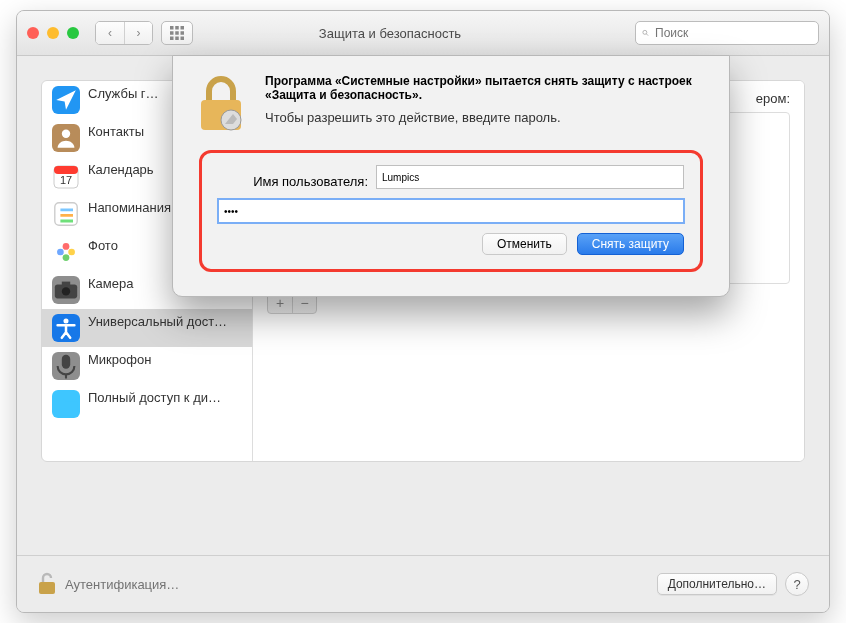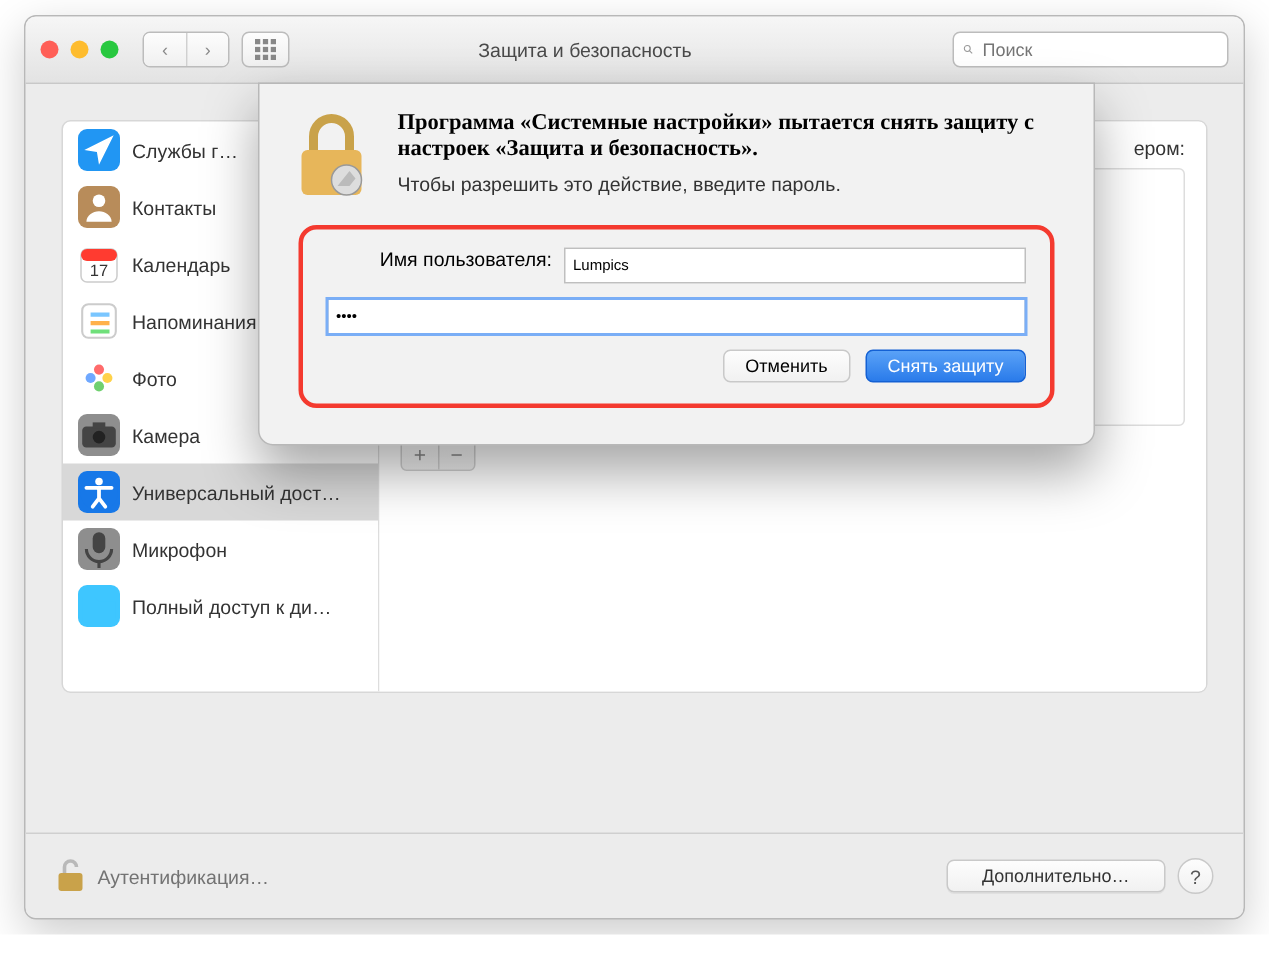--- a/index.html
+++ b/index.html
@@ -14,43 +14,43 @@
   .grid-btn{width:30px;height:22px;border:1px solid #bcbcbc;border-radius:5px;background:linear-gradient(#fdfdfd,#f0f0f0);display:flex;align-items:center;justify-content:center;}
   .grid-btn svg{width:14px;height:14px;fill:#888;}
   .title{flex:1;text-align:center;font-size:13px;color:#4a4a4a;}
   .search{width:170px;height:22px;border:1px solid #bcbcbc;border-radius:5px;background:#fff;display:flex;align-items:center;padding:0 6px;gap:4px;margin-left:48px;}
   .search svg{width:12px;height:12px;fill:#999;}
   .search input{border:none;outline:none;flex:1;font-size:12px;background:transparent;}
   .content{position:relative;padding:24px;height:calc(100% - 44px - 56px);}
   .panel{display:flex;height:380px;border:1px solid #d7d7d7;border-radius:6px;background:#fff;overflow:hidden;}
   .side{width:210px;border-right:1px solid #ddd;overflow:hidden;}
   .items{padding:0;}
-  .item{display:flex;align-items:center;gap:8px;padding:5px 10px;font-size:13px;color:#333;white-space:nowrap;overflow:hidden;text-overflow:ellipsis;}
+  .item{display:flex;align-items:flex-start;gap:8px;padding:5px 10px;font-size:13px;color:#333;white-space:nowrap;overflow:hidden;text-overflow:ellipsis;}
   .item.sel{background:#d8d8d8;}
   .icn{width:28px;height:28px;border-radius:6px;display:flex;align-items:center;justify-content:center;font-size:14px;color:#fff;flex-shrink:0;}
   .main{flex:1;padding:10px 14px;background:#fff;position:relative;}
   .main-hdr{font-size:13px;color:#333;margin-bottom:6px;text-align:right;}
   .list{height:170px;border:1px solid #ddd;border-radius:4px;background:#fff;margin-bottom:8px;}
   .pm{display:inline-flex;border:1px solid #d0d0d0;border-radius:4px;background:linear-gradient(#fdfdfd,#efefef);}
   .pm button{width:24px;height:20px;border:none;background:transparent;font-size:14px;color:#888;}
   .pm button+button{border-left:1px solid #d0d0d0;}
   .footer{position:absolute;bottom:0;left:0;right:0;height:56px;border-top:1px solid #cfcfcf;background:#ececec;display:flex;align-items:center;padding:0 20px;}
   .lock{display:flex;align-items:center;gap:8px;color:#737373;font-size:13px;}
   .lock svg{width:20px;height:26px;}
   .footer-r{margin-left:auto;display:flex;gap:8px;align-items:center;}
-  .mac-btn{height:22px;padding:0 23px;border:1px solid #c9c9c9;border-radius:5px;background:linear-gradient(#fdfdfd,#f1f1f1);font-size:12px;color:#333;box-shadow:0 1px 0 rgba(0,0,0,.05);}
+  .mac-btn{height:22px;padding:0 10px;border:1px solid #c9c9c9;border-radius:5px;background:linear-gradient(#fdfdfd,#f1f1f1);font-size:12px;color:#333;box-shadow:0 1px 0 rgba(0,0,0,.05);}
   .help{width:22px;height:22px;border:1px solid #c9c9c9;border-radius:50%;background:linear-gradient(#fdfdfd,#f1f1f1);font-size:13px;color:#555;display:flex;align-items:center;justify-content:center;}
   
   .sheet{position:absolute;top:44px;left:155px;width:520px;background:#f2f2f2;border:1px solid #b8b8b8;border-bottom-left-radius:10px;border-bottom-right-radius:10px;box-shadow:0 18px 36px rgba(0,0,0,.35);padding:18px 18px 20px;z-index:10;}
   .sheet-top{display:flex;gap:14px;}
   .lock-big{width:60px;height:60px;position:relative;flex-shrink:0;}
-  .sheet-text strong{font-size:15px;display:block;margin-bottom:6px;font-family:Liberation Serif, serif;}
+  .sheet-text strong{font-size:12px;display:block;margin-bottom:6px;}
   .sheet-text span{font-size:13px;color:#333;}
   .form-area{margin:16px 8px 4px;border:3px solid #f43a2f;border-radius:12px;padding:12px 16px 14px;}
-  .frow{display:flex;align-items:flex-start;gap:8px;margin-bottom:10px;}
+  .frow{display:flex;align-items:flex-end;gap:8px;margin-bottom:10px;}
   .frow label{width:150px;text-align:right;font-size:13px;}
   .frow input{flex:1;height:22px;border:1px solid #bfbfbf;border-radius:0;padding:0 5px;font-size:10px;background:#fff;}
   .brow{display:flex;justify-content:flex-end;gap:10px;margin-top:4px;}
   .btn{height:22px;padding:0 14px;border-radius:5px;font-size:12px;}
   .btn.cancel{border:1px solid #c9c9c9;background:linear-gradient(#fdfdfd,#f1f1f1);}
   .btn.primary{border:1px solid #1461d4;background:linear-gradient(#5aa2f7,#2a7bea);color:#fff;}
 </style>
 </head>
 <body>
 

